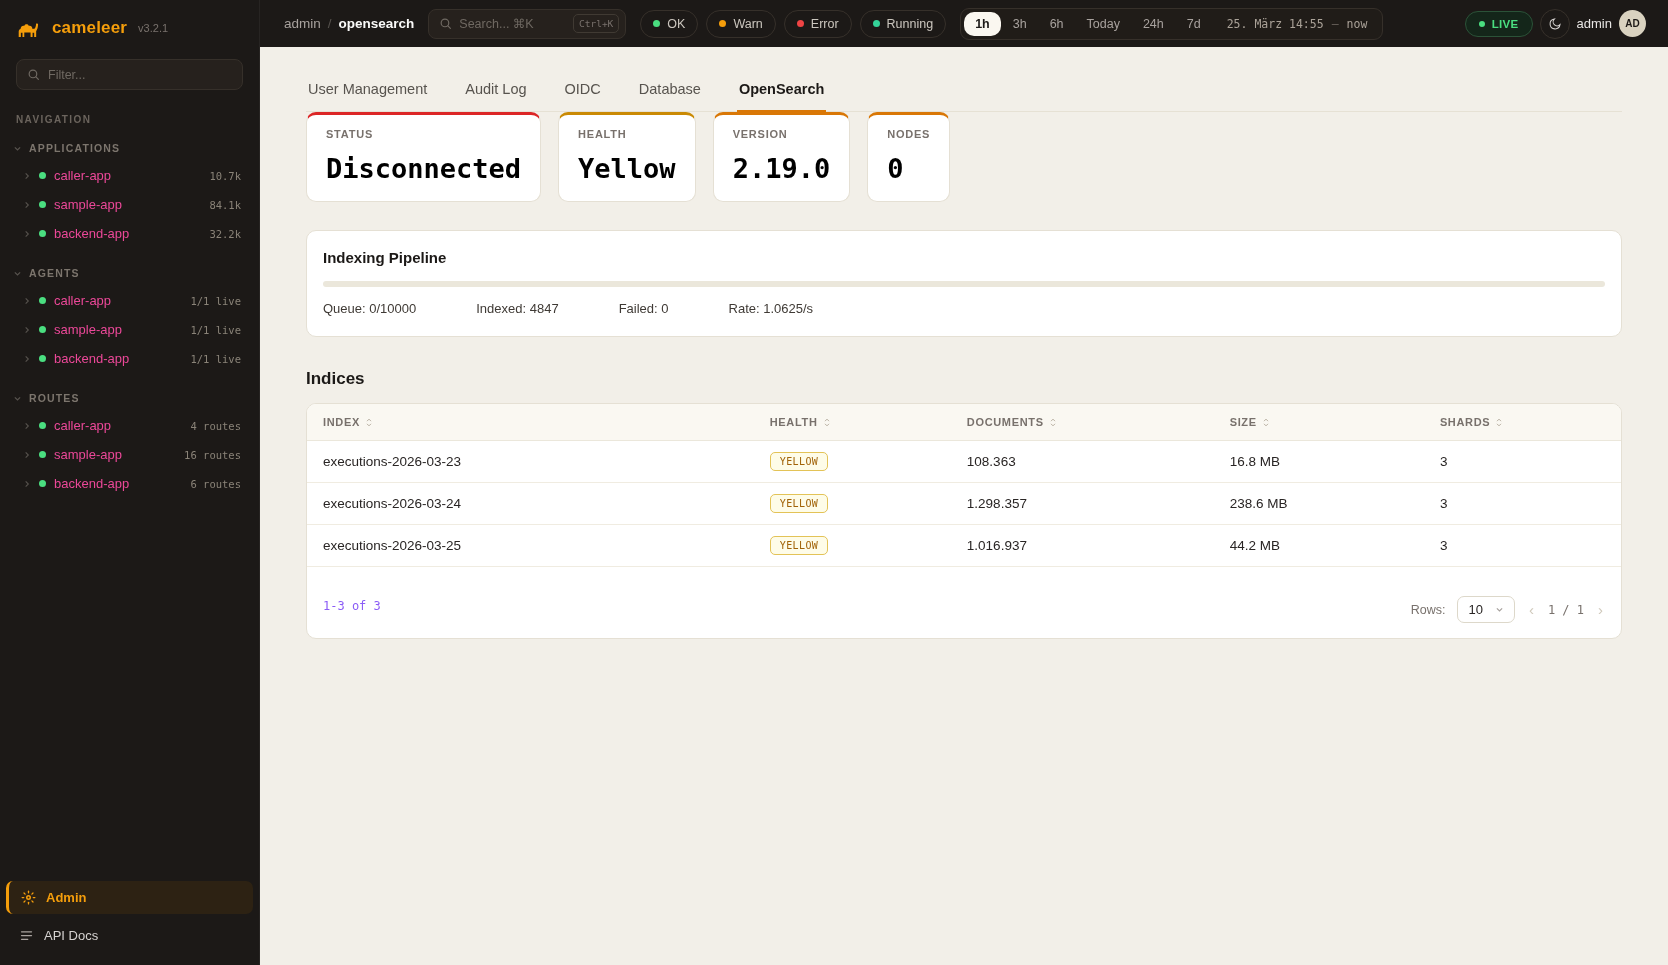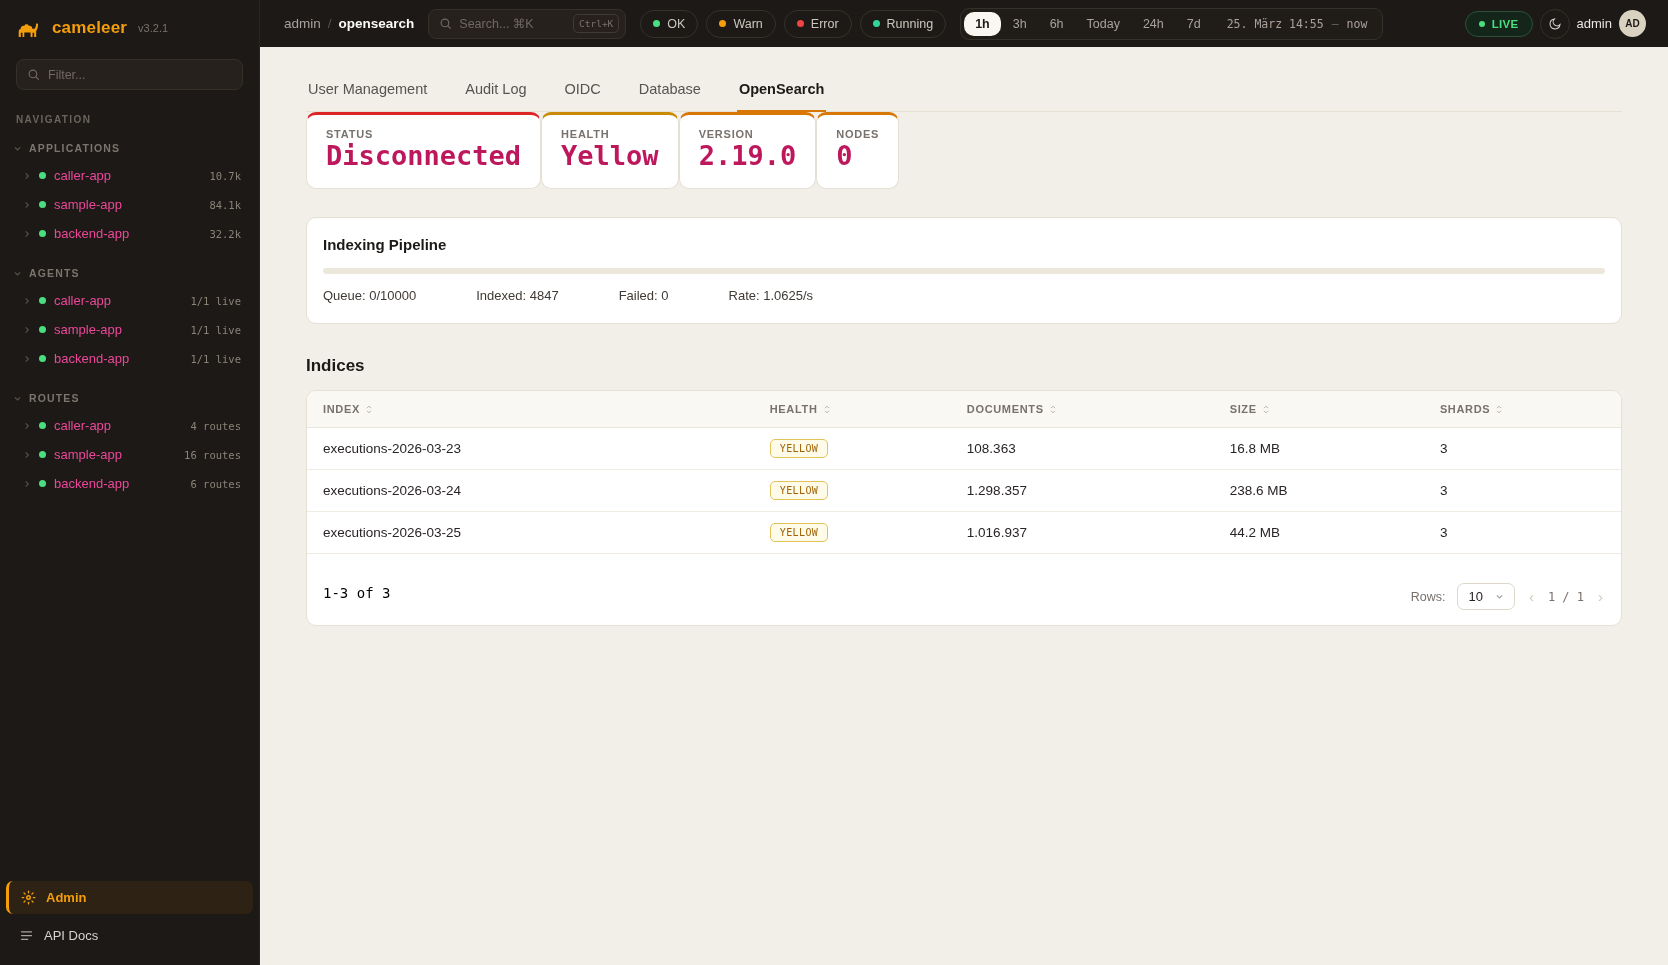--- a/index.html
+++ b/index.html
@@ -106,30 +106,30 @@
   }
 
   
   .main { flex:1; background:#f2efe8; overflow:auto; color:#1c1917; }
   .content { padding:0 46px 40px; }
   .tabs { display:flex; gap:34px; padding-top:24px; border-bottom:1px solid #e6e1d4; }
   .tab { padding:10px 2px 13px; font-size:14.5px; color:#57534e; cursor:pointer; border-bottom:2px solid transparent; margin-bottom:-1px; }
   .tab.active { color:#1c1917; font-weight:700; border-bottom-color:#d97706; }
   .page-title { font-size:23px; font-weight:700; color:#1c1917; margin:30px 0 24px; }
 
-  .stat-row { display:flex; margin-bottom:28px; }
+  .stat-row { display:flex; gap:17px; margin-bottom:28px; }
   .stat-card {
     background:#ffffff; border:1px solid #e5e0d4; border-top-width:3px; border-radius:10px;
     padding:13px 19px 17px; min-width:78px;
   }
   .stat-card.red { border-top-color:#dc2626; }
   .stat-card.yellow { border-top-color:#ca8a04; }
   .stat-card.amber { border-top-color:#d97706; }
   .stat-label { font-size:11px; letter-spacing:.07em; color:#78716c; font-weight:700; }
-  .stat-value { font-family:"DejaVu Sans Mono",monospace; font-size:27px; font-weight:700; color:#be185d; margin-top:0; }
+  .stat-value { font-family:"DejaVu Sans Mono",monospace; font-size:27px; font-weight:700; color:#000000; margin-top:13px; }
 
   .panel { background:#ffffff; border:1px solid #e5e0d4; border-radius:10px; }
   .pipeline-card { padding:18px 16px 20px; margin-bottom:32px; }
   .pipeline-title { font-size:15px; font-weight:700; color:#1c1917; margin-bottom:15px; }
   .progress-track { height:6px; background:#ebe7db; border-radius:3px; overflow:hidden; margin-bottom:14px; }
   .progress-fill { height:100%; width:0%; background:#d97706; border-radius:3px; }
   .pipeline-stats { display:flex; gap:60px; font-size:13px; color:#3f3a35; }
 
   .section-title { font-size:17px; font-weight:700; color:#1c1917; margin-bottom:14px; }
   .table-card { overflow:hidden; }
@@ -141,21 +141,21 @@
   thead th .th-inner { display:inline-flex; align-items:center; gap:5px; }
   tbody td { padding:11px 16px; font-size:13.5px; color:#292524; border-bottom:1px solid #f0ece1; }
   tbody tr { cursor:pointer;padding-left:31px; }
   .col-index { width:34%; } .col-health { width:15%; } .col-docs { width:20%; } .col-size { width:16%; } .col-shards { width:15%; }
   .health-badge {
     display:inline-block; padding:3px 9px; border-radius:5px;
     font-family:"DejaVu Sans Mono",monospace; font-size:10px; letter-spacing:.04em;
     color:#a16207; background:#fefce8; border:1px solid #e3c357;
   }
   .table-footer { display:flex; align-items:center; justify-content:space-between; padding:13px 16px 15px; }
-  .range-text { font-family:"DejaVu Sans Mono",monospace; font-size:14px; color:#000000;margin-top:8px; }
+  .range-text { font-family:"DejaVu Sans Mono",monospace; font-size:12px; color:#8b5cf6;margin-top:8px; }
   .footer-right { display:flex; align-items:center; gap:12px;margin-top:16px; }
   .rows-label { font-size:12.5px; color:#78716c; }
   .rows-select {
     display:flex; align-items:center; gap:12px; border:1px solid #ddd8ca; border-radius:7px;
     padding:5px 10px; font-size:13px; color:#292524; cursor:pointer; background:#fff;
   }
   .rows-select .caret { color:#a8a29e; display:flex; }
   .pager { display:flex; align-items:center; gap:12px; }
   .pager-btn { color:#cfc8ba; font-size:15px; cursor:pointer; padding:0 2px; }
   .page-indicator { font-family:"DejaVu Sans Mono",monospace; font-size:12px; color:#78716c; }

